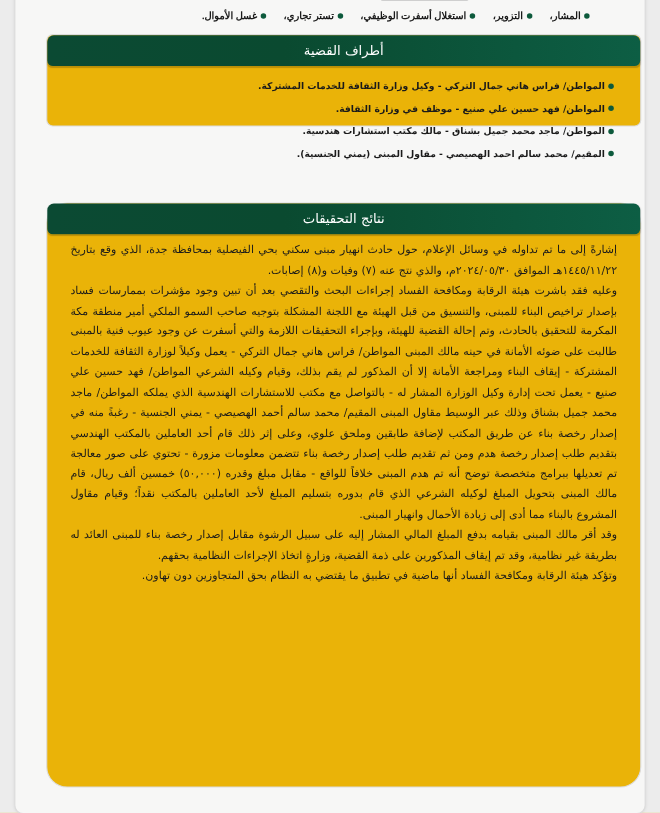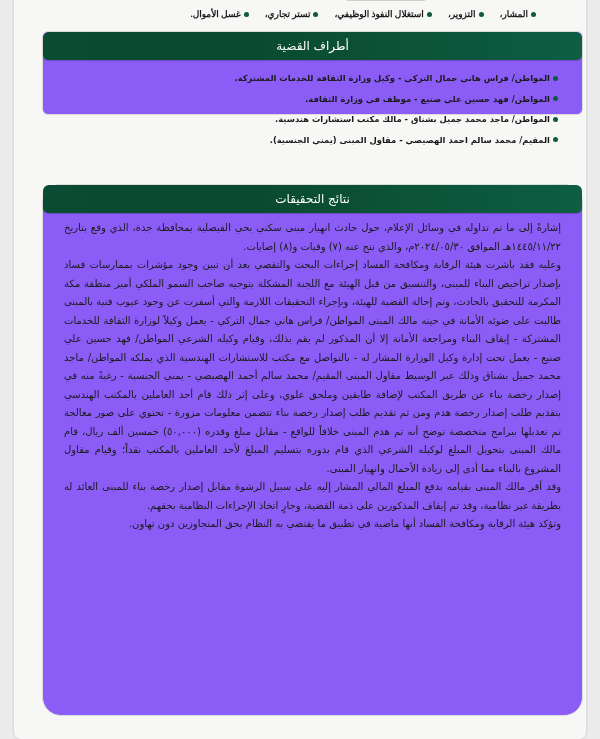--- a/index.html
+++ b/index.html
@@ -23,21 +23,21 @@
   }
   .crimes {
     position: absolute; top: 18px; right: 50px; left: 160px;
     display: flex; flex-direction: row; gap: 16px; direction: rtl;
     font-size: 9px; font-weight: bold; white-space: nowrap;
   }
   .crime { display: flex; align-items: center; gap: 3px; font-family: Liberation Serif, serif; }
   .dot { width: 5px; height: 5px; border-radius: 50%; background: #0d5a3c; display: inline-block; }
   .section {
     position: absolute; left: 28px; width: 539px;
-    border: 1px solid #dcdcdc; border-radius: 6px; background: #8b5cf6;
+    border: 1px solid #dcdcdc; border-radius: 6px; background: #eab308;
   }
   .section-header {
     height: 28px; border-radius: 6px 6px 5px 5px;
     background: linear-gradient(to left, #0d5e44, #0a4a30 60%, #0b4a33);
     color: #ffffff; font-size: 12px; text-align: center; line-height: 28px;
     box-shadow: 0 1px 1px rgba(0,0,0,0.2);
   }
   .parties { top: 40px; height: 82px; }
   .parties-list { list-style: none; margin: 8px 24px 0 0; padding: 0; }
   .parties-list li {
@@ -62,21 +62,21 @@
     <span class="crime">
         <span class="dot"></span>
         <span>المشار،</span>
       </span>
     <span class="crime">
         <span class="dot"></span>
         <span>التزوير،</span>
       </span>
     <span class="crime">
         <span class="dot"></span>
-        <span>استغلال النفوذ الوظيفي،</span>
+        <span>استغلال أسفرت الوظيفي،</span>
       </span>
     <span class="crime">
         <span class="dot"></span>
         <span>تستر تجاري،</span>
       </span>
     <span class="crime">
         <span class="dot"></span>
         <span>غسل الأموال.</span>
       </span>
   </div>
@@ -101,17 +101,17 @@
           <span>المقيم/ محمد سالم احمد الهصيصي - مقاول المبنى (يمني الجنسية).</span>
         </li>
     </ul>
   </section>
 
   <section class="section results">
     <div class="section-header">نتائج التحقيقات</div>
     <div class="results-body">
       <p>إشارةً إلى ما تم تداوله في وسائل الإعلام، حول حادث انهيار مبنى سكني بحي الفيصلية بمحافظة جدة، الذي وقع بتاريخ ١٤٤٥/١١/٢٢هـ الموافق ٢٠٢٤/٠٥/٣٠م، والذي نتج عنه (٧) وفيات و(٨) إصابات.</p>
       <p>وعليه فقد باشرت هيئة الرقابة ومكافحة الفساد إجراءات البحث والتقصي بعد أن تبين وجود مؤشرات بممارسات فساد بإصدار تراخيص البناء للمبنى، والتنسيق من قبل الهيئة مع اللجنة المشكلة بتوجيه صاحب السمو الملكي أمير منطقة مكة المكرمة للتحقيق بالحادث، وتم إحالة القضية للهيئة، وبإجراء التحقيقات اللازمة والتي أسفرت عن وجود عيوب فنية بالمبنى طالبت على ضوئه الأمانة في حينه مالك المبنى المواطن/ فراس هاني جمال التركي - يعمل وكيلاً لوزارة الثقافة للخدمات المشتركة - إيقاف البناء ومراجعة الأمانة إلا أن المذكور لم يقم بذلك، وقيام وكيله الشرعي المواطن/ فهد حسين علي صنيع - يعمل تحت إدارة وكيل الوزارة المشار له - بالتواصل مع مكتب للاستشارات الهندسية الذي يملكه المواطن/ ماجد محمد جميل بشناق وذلك عبر الوسيط مقاول المبنى المقيم/ محمد سالم أحمد الهصيصي - يمني الجنسية - رغبةً منه في إصدار رخصة بناء عن طريق المكتب لإضافة طابقين وملحق علوي، وعلى إثر ذلك قام أحد العاملين بالمكتب الهندسي بتقديم طلب إصدار رخصة هدم ومن ثم تقديم طلب إصدار رخصة بناء تتضمن معلومات مزورة - تحتوي على صور معالجة تم تعديلها ببرامج متخصصة توضح أنه تم هدم المبنى خلافاً للواقع - مقابل مبلغ وقدره (٥٠,٠٠٠) خمسين ألف ريال، قام مالك المبنى بتحويل المبلغ لوكيله الشرعي الذي قام بدوره بتسليم المبلغ لأحد العاملين بالمكتب نقداً؛ وقيام مقاول المشروع بالبناء مما أدى إلى زيادة الأحمال وانهيار المبنى.</p>
-      <p>وقد أقر مالك المبنى بقيامه بدفع المبلغ المالي المشار إليه على سبيل الرشوة مقابل إصدار رخصة بناء للمبنى العائد له بطريقة غير نظامية، وقد تم إيقاف المذكورين على ذمة القضية، وجارٍ اتخاذ الإجراءات النظامية بحقهم.</p>
+      <p>وقد أقر مالك المبنى بقيامه بدفع المبلغ المالي المشار إليه على سبيل الرشوة مقابل إصدار رخصة بناء للمبنى العائد له بطريقة غير نظامية، وقد تم إيقاف المذكورين على ذمة القضية، وزارةٍ اتخاذ الإجراءات النظامية بحقهم.</p>
       <p>وتؤكد هيئة الرقابة ومكافحة الفساد أنها ماضية في تطبيق ما يقتضي به النظام بحق المتجاوزين دون تهاون.</p>
     </div>
   </section>
 </div>
 
 </body></html>

